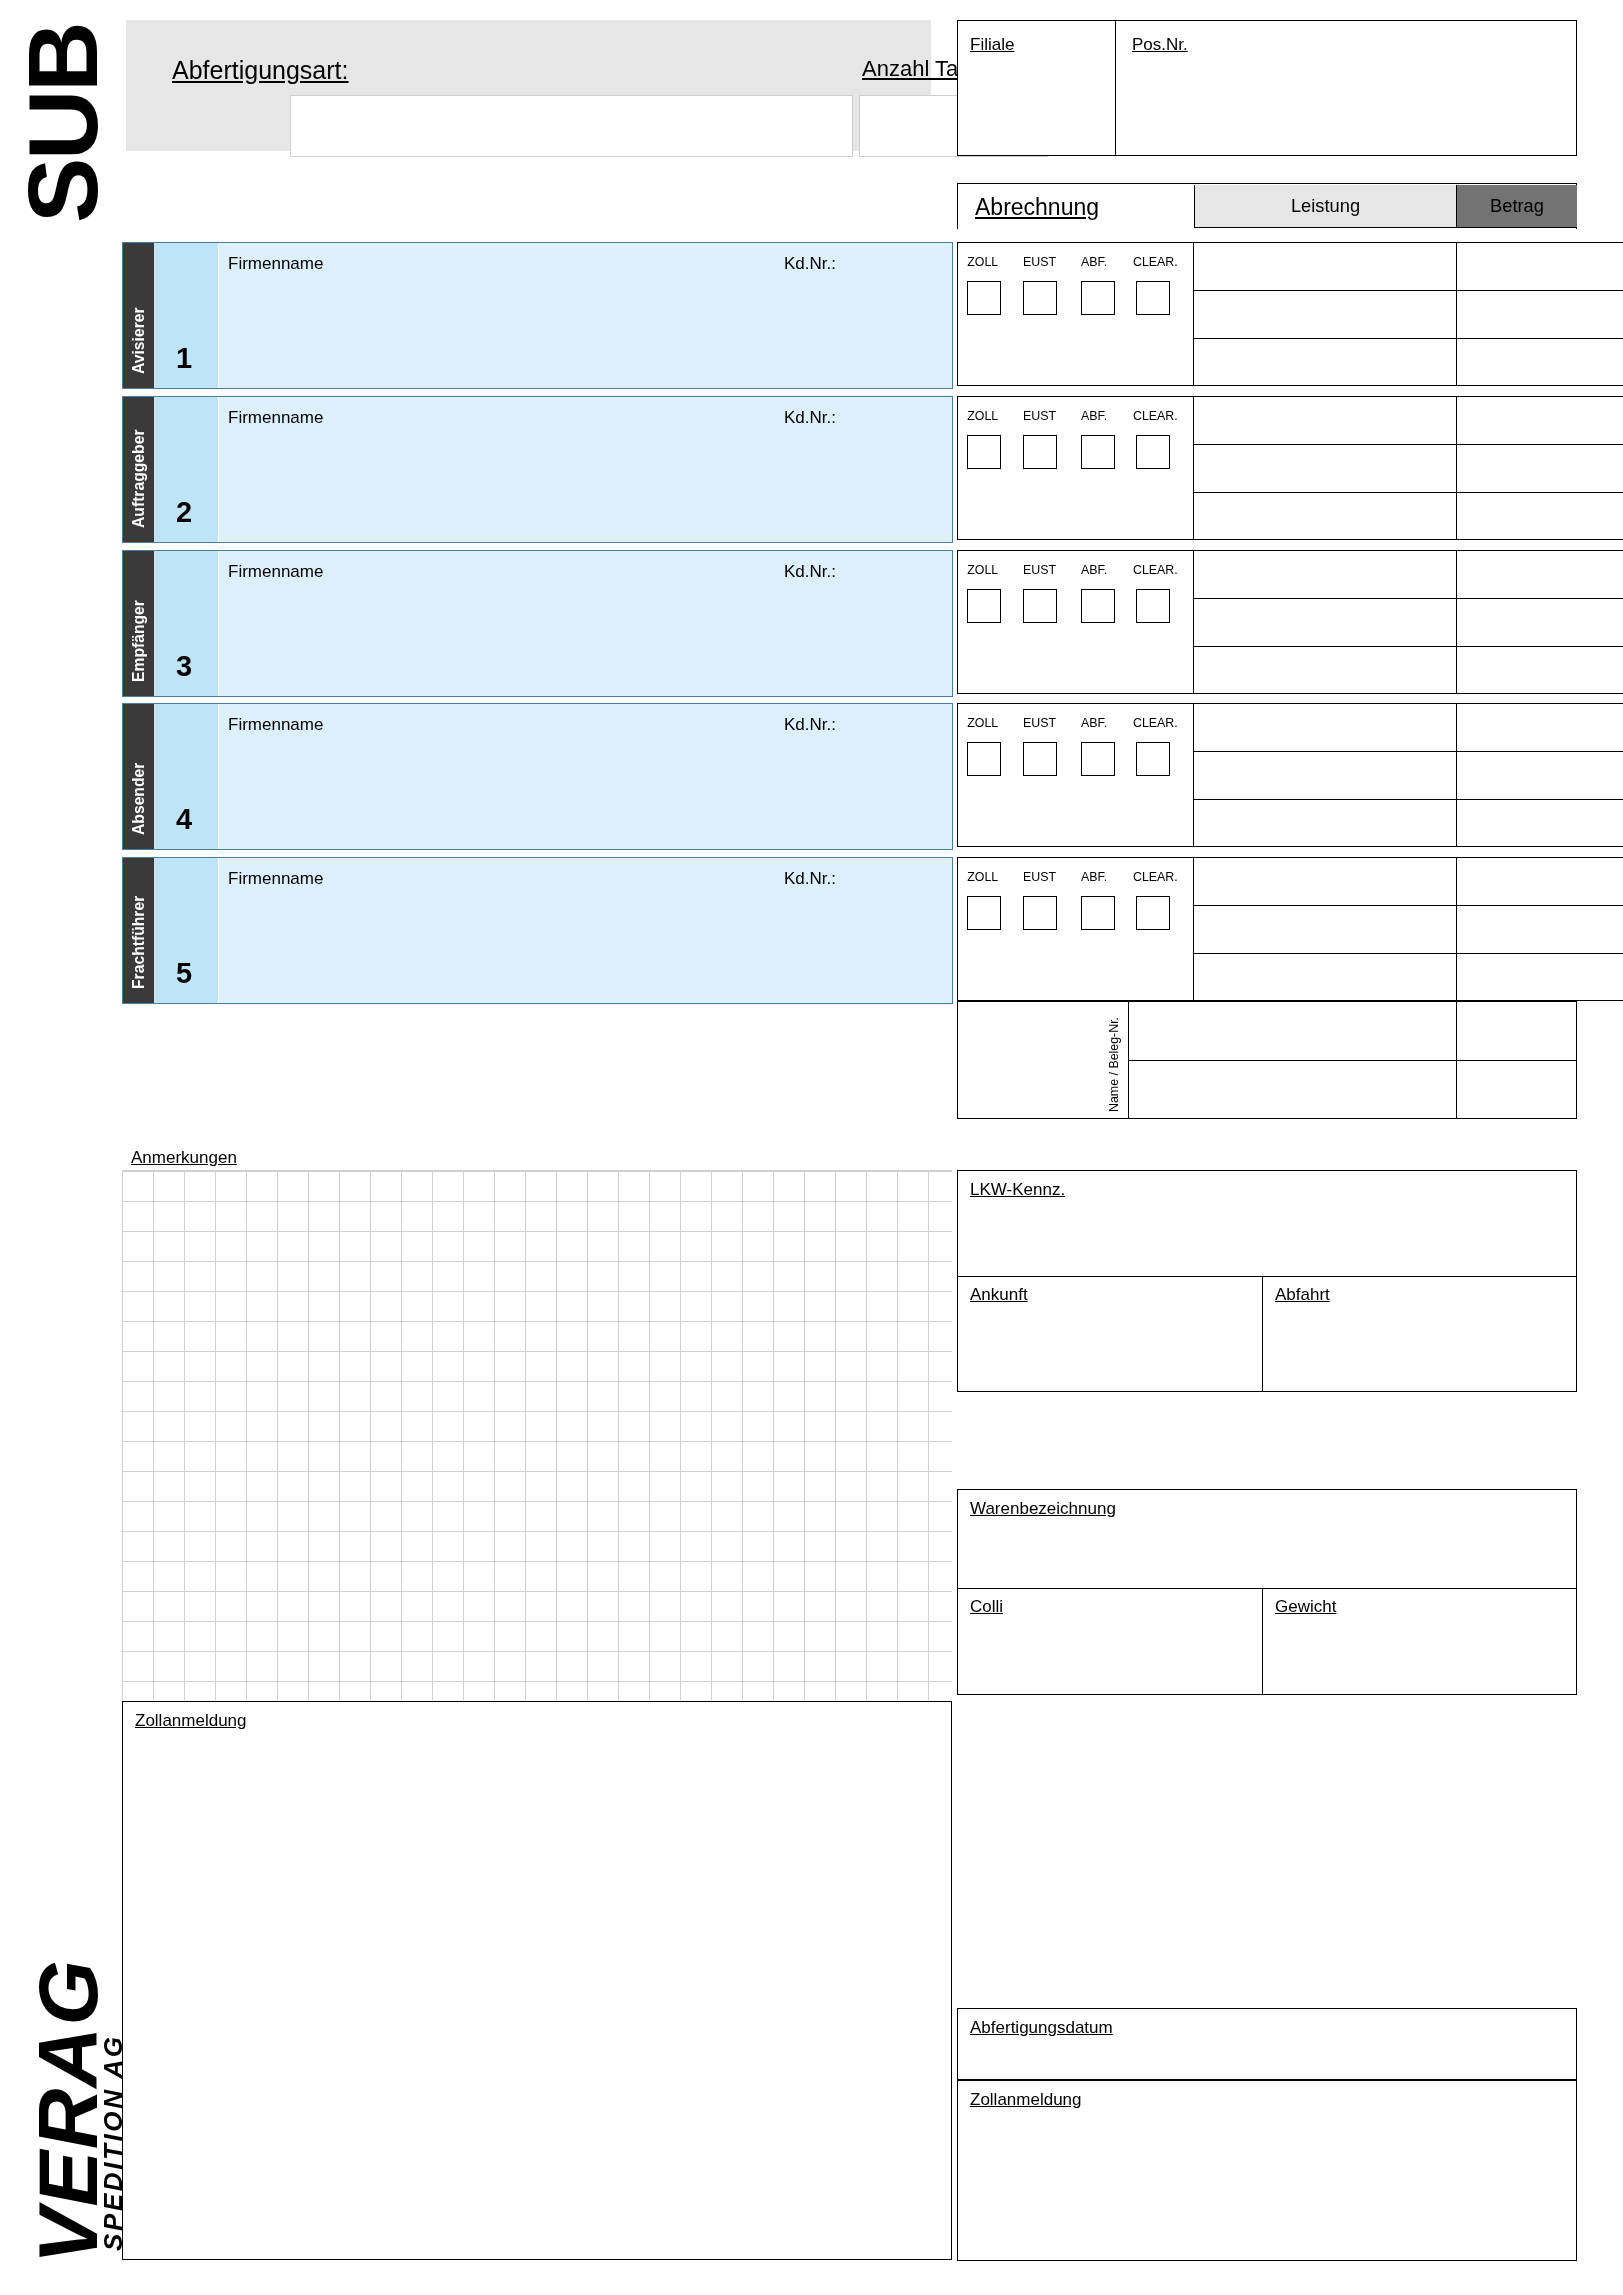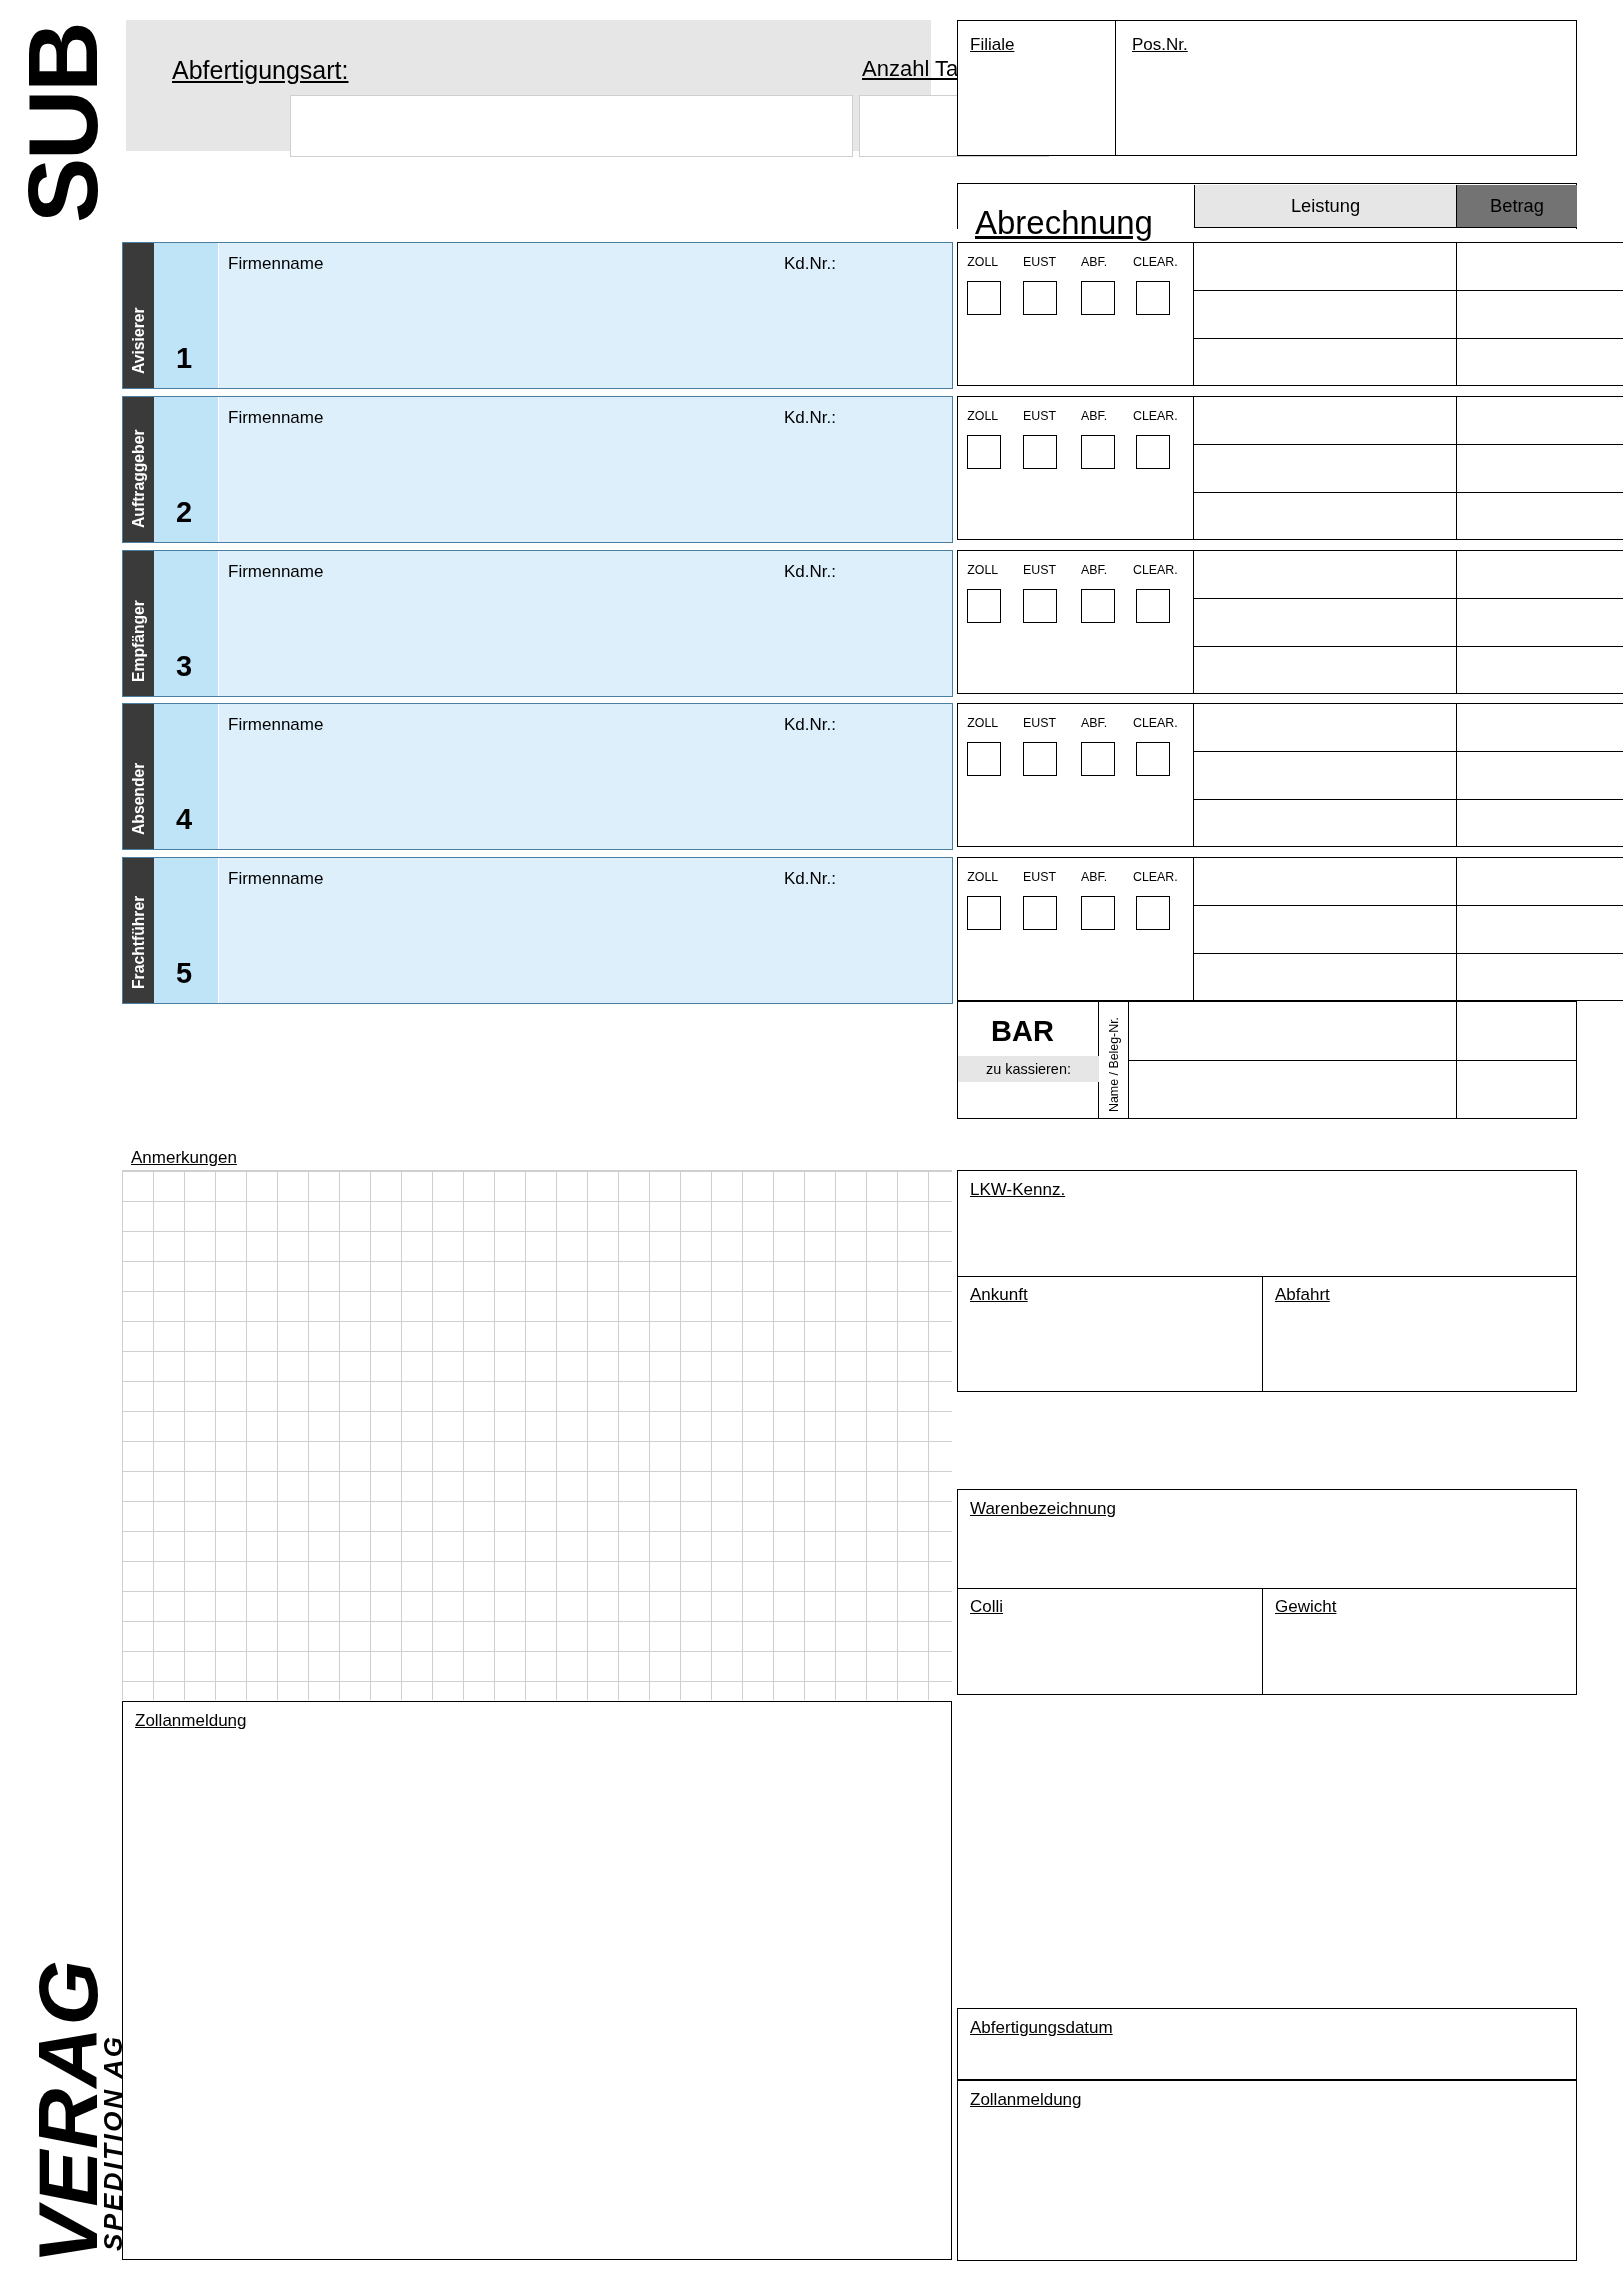--- a/index.html
+++ b/index.html
@@ -52,21 +52,21 @@
 
   
   #filiale-box { left:957px; top:19.6px; width:1309px; height:136px; }
   #filiale-box { width:620px; }
   #filiale-div { position:absolute; left:157px; top:0; width:1.3px; height:100%; background:#000; }
   #filiale-lbl { left:970px; top:36px; }
   #posnr-lbl { left:1132px; top:36px; }
 
   
   #abr-head { left:957px; top:183px; width:620px; height:46px; border-bottom:none; }
-  #abr-title { left:975px; top:196px; font-size:33px;margin-top:10px; }
+  #abr-title { left:975px; top:196px; font-size:23px; }
   #abr-leistung-cell {
     position:absolute; left:1194px; top:185px; width:262px; height:43px;
     background:#e6e6e6; border-left:1.3px solid #000; border-bottom:1.3px solid #000;
     display:flex; align-items:center; justify-content:center; font-size:18.3px;
   }
   #abr-betrag-cell {
     position:absolute; left:1456px; top:185px; width:121px; height:43px;
     background:#737373; border-left:1.3px solid #000; border-bottom:1.3px solid #000;
     display:flex; align-items:center; justify-content:center; font-size:18.3px;
   }
@@ -353,24 +353,20 @@
     </div>
     <div class="rows">
       <div class="r" style="top:0;"></div>
       <div class="r" style="top:33.333%;"></div>
       <div class="r" style="top:66.666%;"></div>
       <div class="cellsplit"></div>
     </div>
   </div>
 
   <div class="box" id="bar-blk">
-    <div id="bar-left">
-      <div id="bar-text">BAR</div>
-      <div id="bar-sub">zu kassieren:</div>
-    </div>
     <div id="bar-vert">
       <span>Name / Beleg-Nr.</span>
     </div>
     <div id="bar-rows">
       <div class="r" style="top:0;"></div>
       <div class="r" style="top:50%;"></div>
       <div class="cellsplit"></div>
     </div>
   </div>
 

